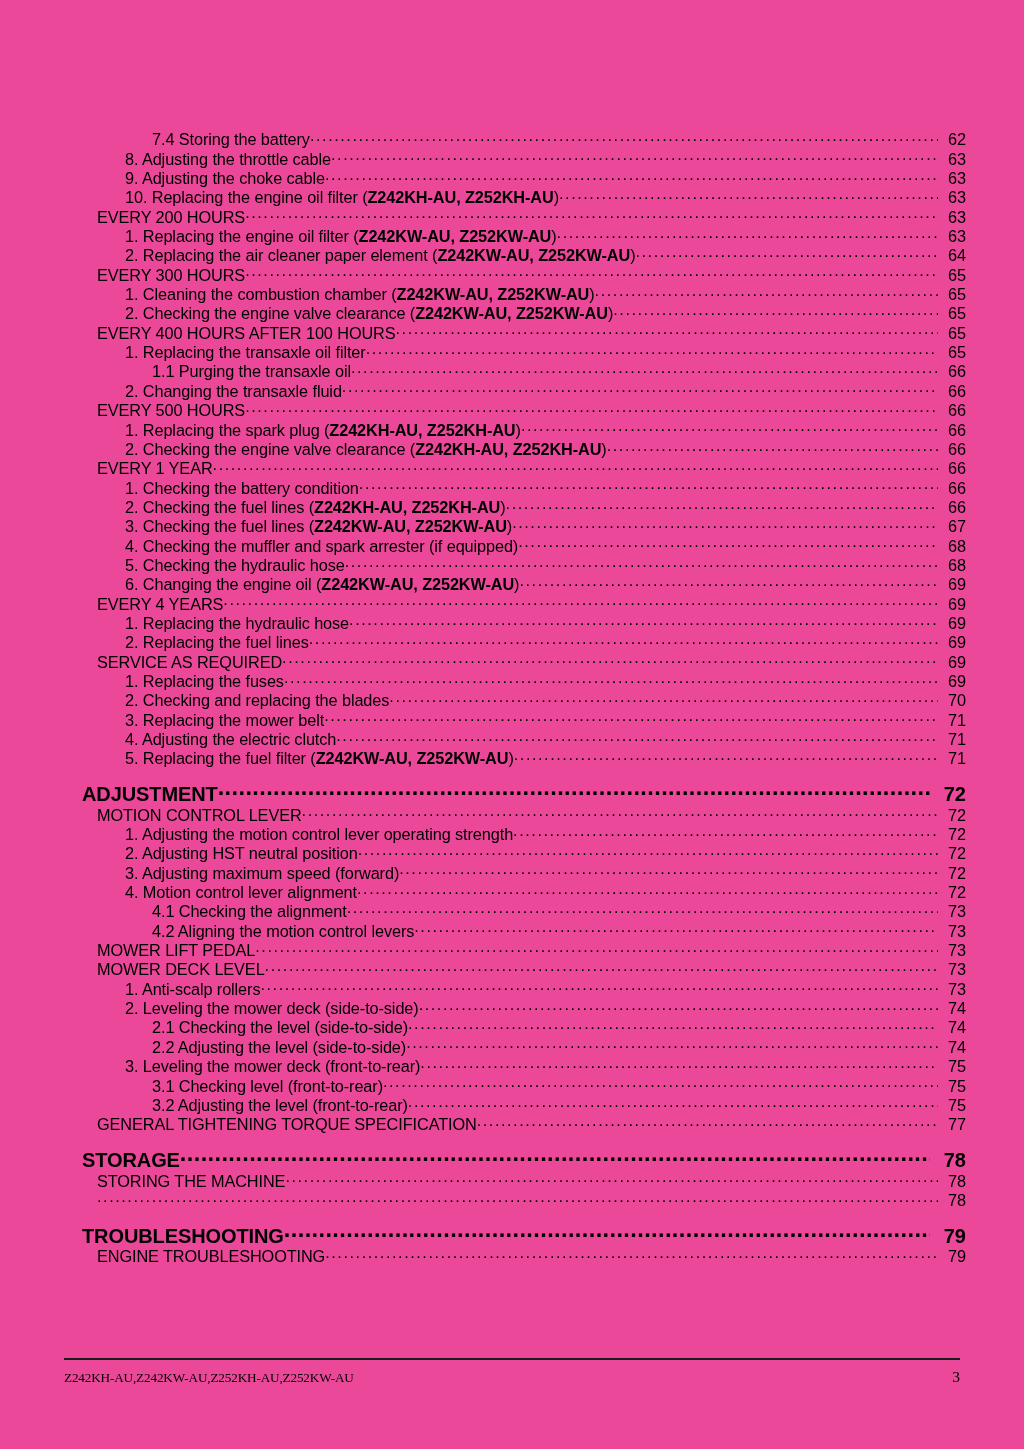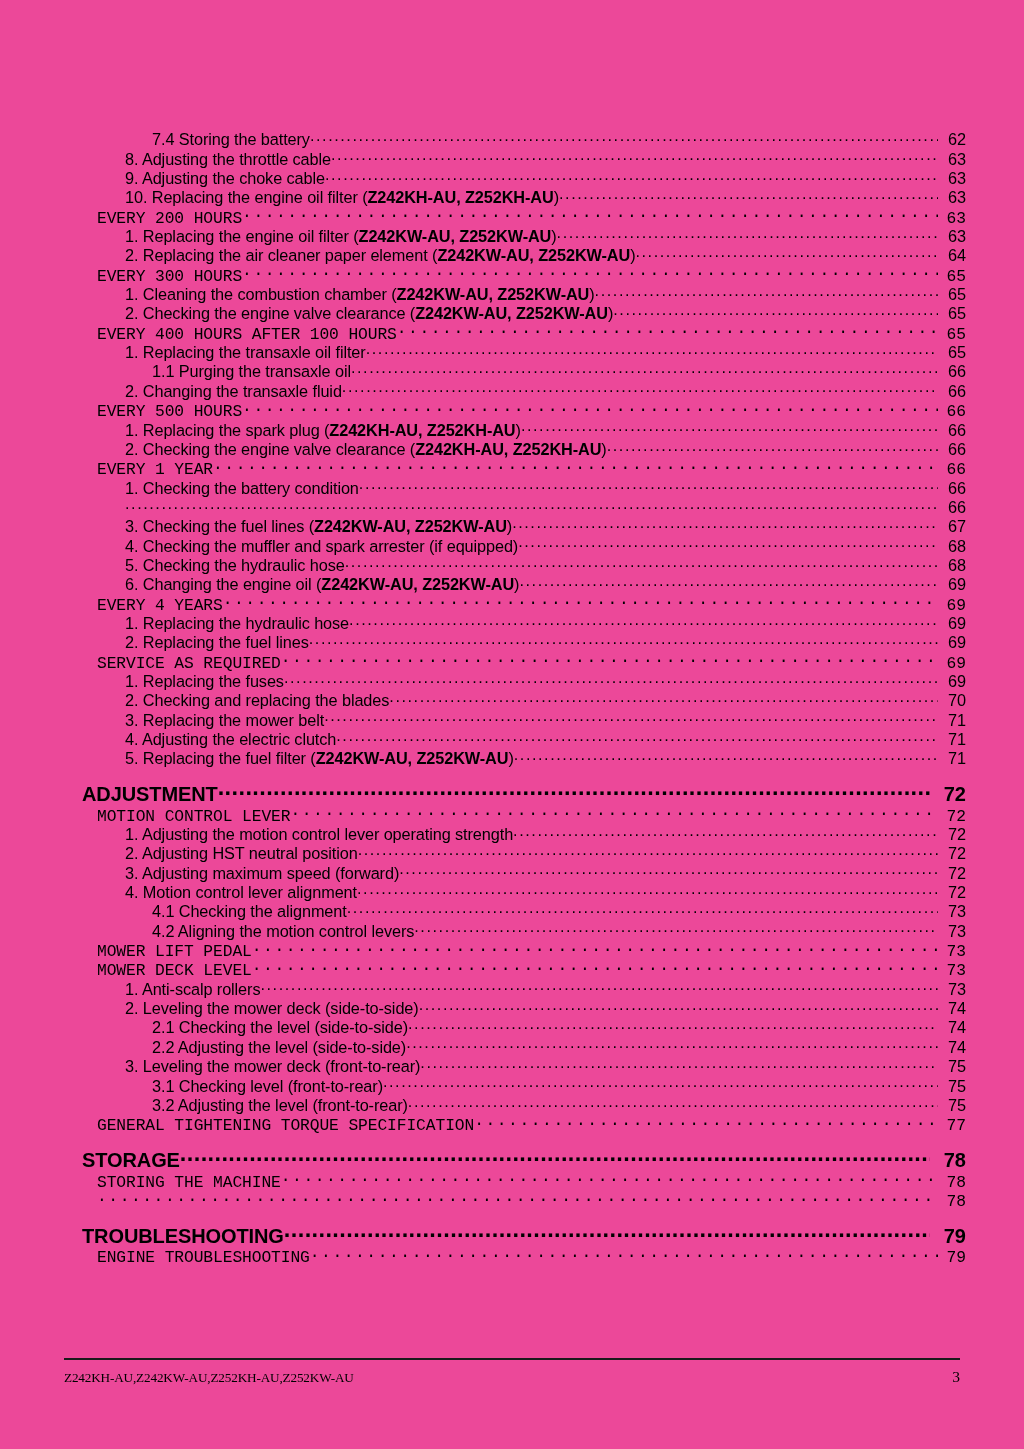--- a/index.html
+++ b/index.html
@@ -65,21 +65,21 @@
   }
   .pageno {
     flex: 0 0 auto;
     text-align: right;
     min-width: 26px;
     padding-left: 2px;
   }
 
   
   .lvl-major  { padding-left: 82px; }
-  .lvl-sect   { padding-left: 97px; font-family: Liberation Mono, monospace; }
+  .lvl-sect   { padding-left: 97px; }
   .lvl-item   { padding-left: 125px; }
   .lvl-sub    { padding-left: 152px; }
 
   
   .row.major {
     font-size: 20px;
     font-weight: bold;
     height: 28px;
     line-height: 28px;
   }
@@ -211,20 +211,21 @@
         <span class="label"><span>EVERY 1 YEAR</span></span>
         <span class="leader"></span>
         <span class="pageno">66</span>
       </div>
       <div class="row lvl-item">
         <span class="label"><span>1. Checking the battery condition</span></span>
         <span class="leader"></span>
         <span class="pageno">66</span>
       </div>
       <div class="row lvl-item">
+        <span class="label"><span>2. Checking the fuel lines (</span><span class="model">Z242KH-AU, Z252KH-AU</span><span>)</span></span>
         <span class="leader"></span>
         <span class="pageno">66</span>
       </div>
       <div class="row lvl-item">
         <span class="label"><span>3. Checking the fuel lines (</span><span class="model">Z242KW-AU, Z252KW-AU</span><span>)</span></span>
         <span class="leader"></span>
         <span class="pageno">67</span>
       </div>
       <div class="row lvl-item">
         <span class="label"><span>4. Checking the muffler and spark arrester (if equipped)</span></span>

